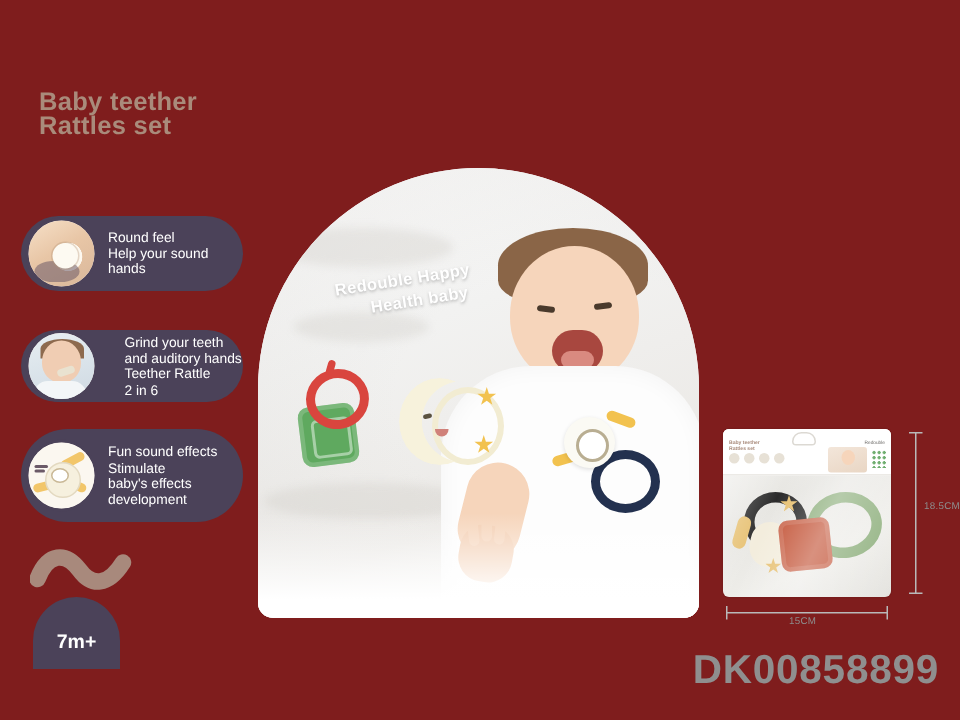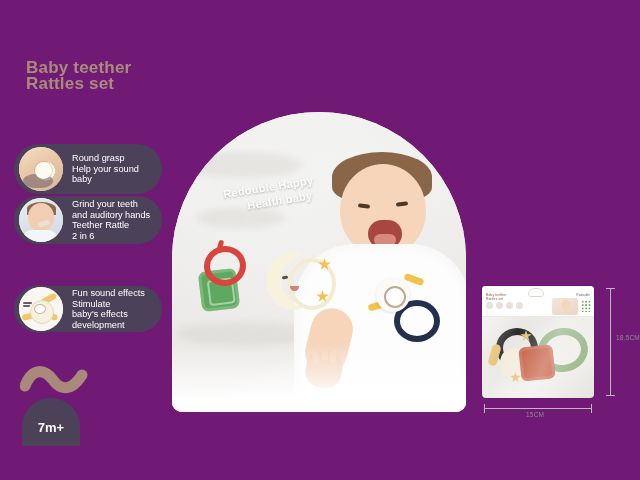--- a/index.html
+++ b/index.html
@@ -1,20 +1,20 @@
 <!DOCTYPE html>
 <html><head>
 <meta charset="utf-8">
 <style>
   html,body{margin:0;padding:0;}
   body{
     width:640px;height:480px;overflow:hidden;background:#ffffff;
     font-family:"Liberation Sans",sans-serif;position:relative;
   }
-  #page{position:absolute;inset:0;background:#701a75;}
+  #page{position:absolute;inset:0;background:#7f1d1d;}
 
   
   .title{
     position:absolute;left:26px;top:60px;width:220px;
     color:#a98b7b;font-size:17px;font-weight:bold;line-height:16px;
     letter-spacing:.2px;
   }
   .title div{white-space:nowrap;}
 
   
@@ -29,22 +29,22 @@
     flex:0 0 auto;overflow:hidden;position:relative;
     background:#efe7e1;border:2px solid #4b4259;
   }
   .pill-text{
     color:#fff;font-size:9.2px;line-height:10.5px;
     padding-left:7px;padding-right:8px;font-weight:500;
   }
   .pill-text div{white-space:nowrap;}
 
   #pill1{top:144px;width:148px;height:50px;}
-  #pill2{top:196px;width:148px;height:48px;}
-  #pill3{top:286px;width:148px;height:46px;}
+  #pill2{top:220px;width:148px;height:48px;gap:11px;}
+  #pill3{top:286px;width:148px;height:62px;}
 
   
   .th-hands{position:absolute;inset:0;background:
      radial-gradient(circle at 60% 55%, #fdf8ef 0 26%, rgba(253,248,239,0) 27%),
      linear-gradient(150deg,#f6e0c8 0%,#e8c6a6 45%,#d9b79a 100%);}
   .th-hands:after{content:"";position:absolute;left:36%;top:34%;
      width:17px;height:17px;border-radius:50%;
      background:#fdfaf2;box-shadow:0 0 0 1px rgba(180,150,120,.35);}
   .th-hands:before{content:"";position:absolute;left:10%;top:62%;
      width:30px;height:14px;border-radius:50%/60%;background:#6b5a68;opacity:.55;}
@@ -238,23 +238,23 @@
   <div class="title">
     <div>Baby teether</div>
     <div>Rattles set</div>
   </div>
 
   <div class="pill" id="pill1">
     <div class="pill-thumb">
       <div class="th-hands"></div>
     </div>
     <div class="pill-text">
-      <div>Round grasp</div>
+      <div>Round feel</div>
       <div>Help your sound</div>
-      <div>baby</div>
+      <div>hands</div>
     </div>
   </div>
 
   <div class="pill" id="pill2">
     <div class="pill-thumb">
       <div class="th-baby">
         <div class="hair"></div>
           <div class="head"></div>
         <div class="toy"></div>
           <div class="body"></div>
@@ -381,14 +381,15 @@
     <div class="dim-cap" style="left:124px;top:2px;width:9px;height:1px;"></div>
     <div class="dim-cap" style="left:124px;top:109px;width:9px;height:1px;"></div>
     <div class="dim-label" style="left:134px;top:48px;">18.5CM</div>
 
     <div class="dim-line dim-h" style="left:2px;top:122px;width:108px;"></div>
     <div class="dim-cap" style="left:2px;top:118px;width:1px;height:9px;"></div>
     <div class="dim-cap" style="left:109px;top:118px;width:1px;height:9px;"></div>
     <div class="dim-label" style="left:44px;top:125px;">15CM</div>
   </div>
 
+  <div class="sku">DK00858899</div>
 
 </div>
 
 </body></html>

